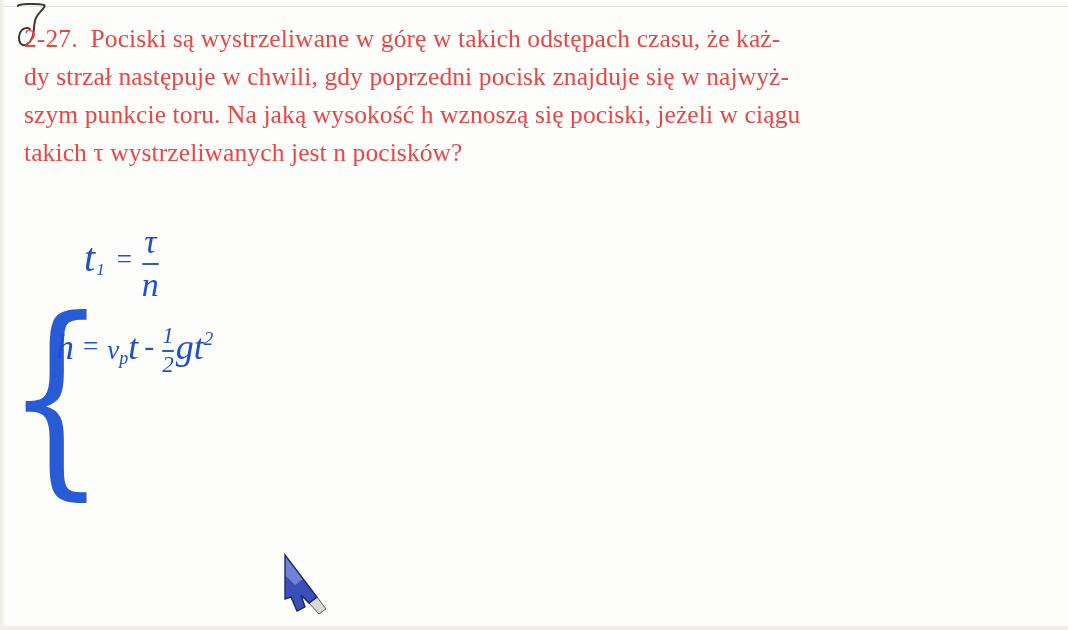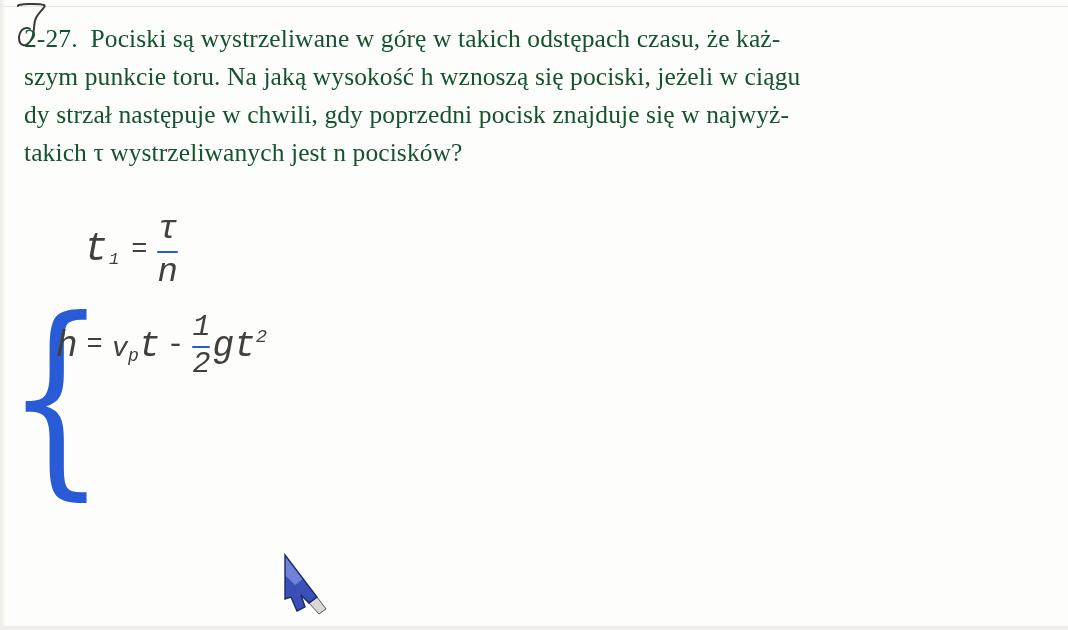--- a/index.html
+++ b/index.html
@@ -20,21 +20,21 @@
   .printed-block {
     position: absolute;
     left: 24px;
     top: 20px;
     width: 960px;
   }
   .printed-line {
     font-family: "Liberation Serif", serif;
     font-size: 25.5px;
     line-height: 38px;
-    color: #14532d;
+    color: #ef4444;
     white-space: pre;
     letter-spacing: 0.1px;
   }
   .line1 { text-align: justify; }
 
   
   .scan-edge-top {
     position: absolute;
     left: 0;
     top: 6px;
@@ -55,24 +55,25 @@
     left: 0;
     top: 0;
     width: 6px;
     height: 630px;
     background: linear-gradient(to right, #eceae4, rgba(255,255,255,0));
   }
 
   
   .hand {
     position: absolute;
-    color: #404040;
-    font-family: Liberation Mono, monospace;
+    color: #1d4ed8;
+    font-family: Liberation Serif, serif;
     font-style: italic;
     user-select: none;
+    margin-top: 12px;
   }
 
   
   .top-squiggle {
     position: absolute;
     left: 14px;
     top: 2px;
     width: 36px;
     height: 46px;
   }
@@ -152,21 +153,21 @@
     vertical-align: -5px;
   }
   .sup-small {
     font-size: 19px;
     vertical-align: 14px;
   }
   .halffrac {
     display: inline-block;
     text-align: center;
     vertical-align: middle;
-    font-size: 30px;
+    font-size: 23px;
     line-height: 1.05;
     padding: 0 2px;
   }
   .halffrac .bar {
     display: block;
     height: 2.2px;
     background: #2a5bd7;
     margin: 2px 0 1px;
     border-radius: 2px;
   }
@@ -197,22 +198,22 @@
   <div class="scan-edge-top"></div>
   <div class="scan-shadow-left"></div>
   <div class="scan-edge-bottom"></div>
 
   <svg class="top-squiggle" viewBox="0 0 36 46">
     <path d="M4 4 C2 2, 24 1, 30 3 C33 4, 25 10, 22 16 C19 22, 21 30, 18 36 C16 41, 12 44, 9 43 C5 42, 4 36, 6 31 C8 26, 13 25, 16 27" fill="none" stroke="#3a3a3a" stroke-width="2" stroke-linecap="round"></path>
   </svg>
 
   <div class="printed-block">
     <div class="printed-line line1">2-27.  Pociski są wystrzeliwane w górę w takich odstępach czasu, że każ-</div>
+    <div class="printed-line">dy strzał następuje w chwili, gdy poprzedni pocisk znajduje się w najwyż-</div>
     <div class="printed-line">szym punkcie toru. Na jaką wysokość h wznoszą się pociski, jeżeli w ciągu</div>
-    <div class="printed-line">dy strzał następuje w chwili, gdy poprzedni pocisk znajduje się w najwyż-</div>
     <div class="printed-line">takich τ wystrzeliwanych jest n pocisków?</div>
   </div>
 
   <div class="hand f1">
     <span class="tvar">t</span><span class="sub">1</span><span class="eq">=</span><span class="frac"><span class="top">τ</span><span class="bar"></span><span class="bot">n</span></span>
   </div>
 
   <div class="brace">{</div>
 
   <div class="hand f2">

